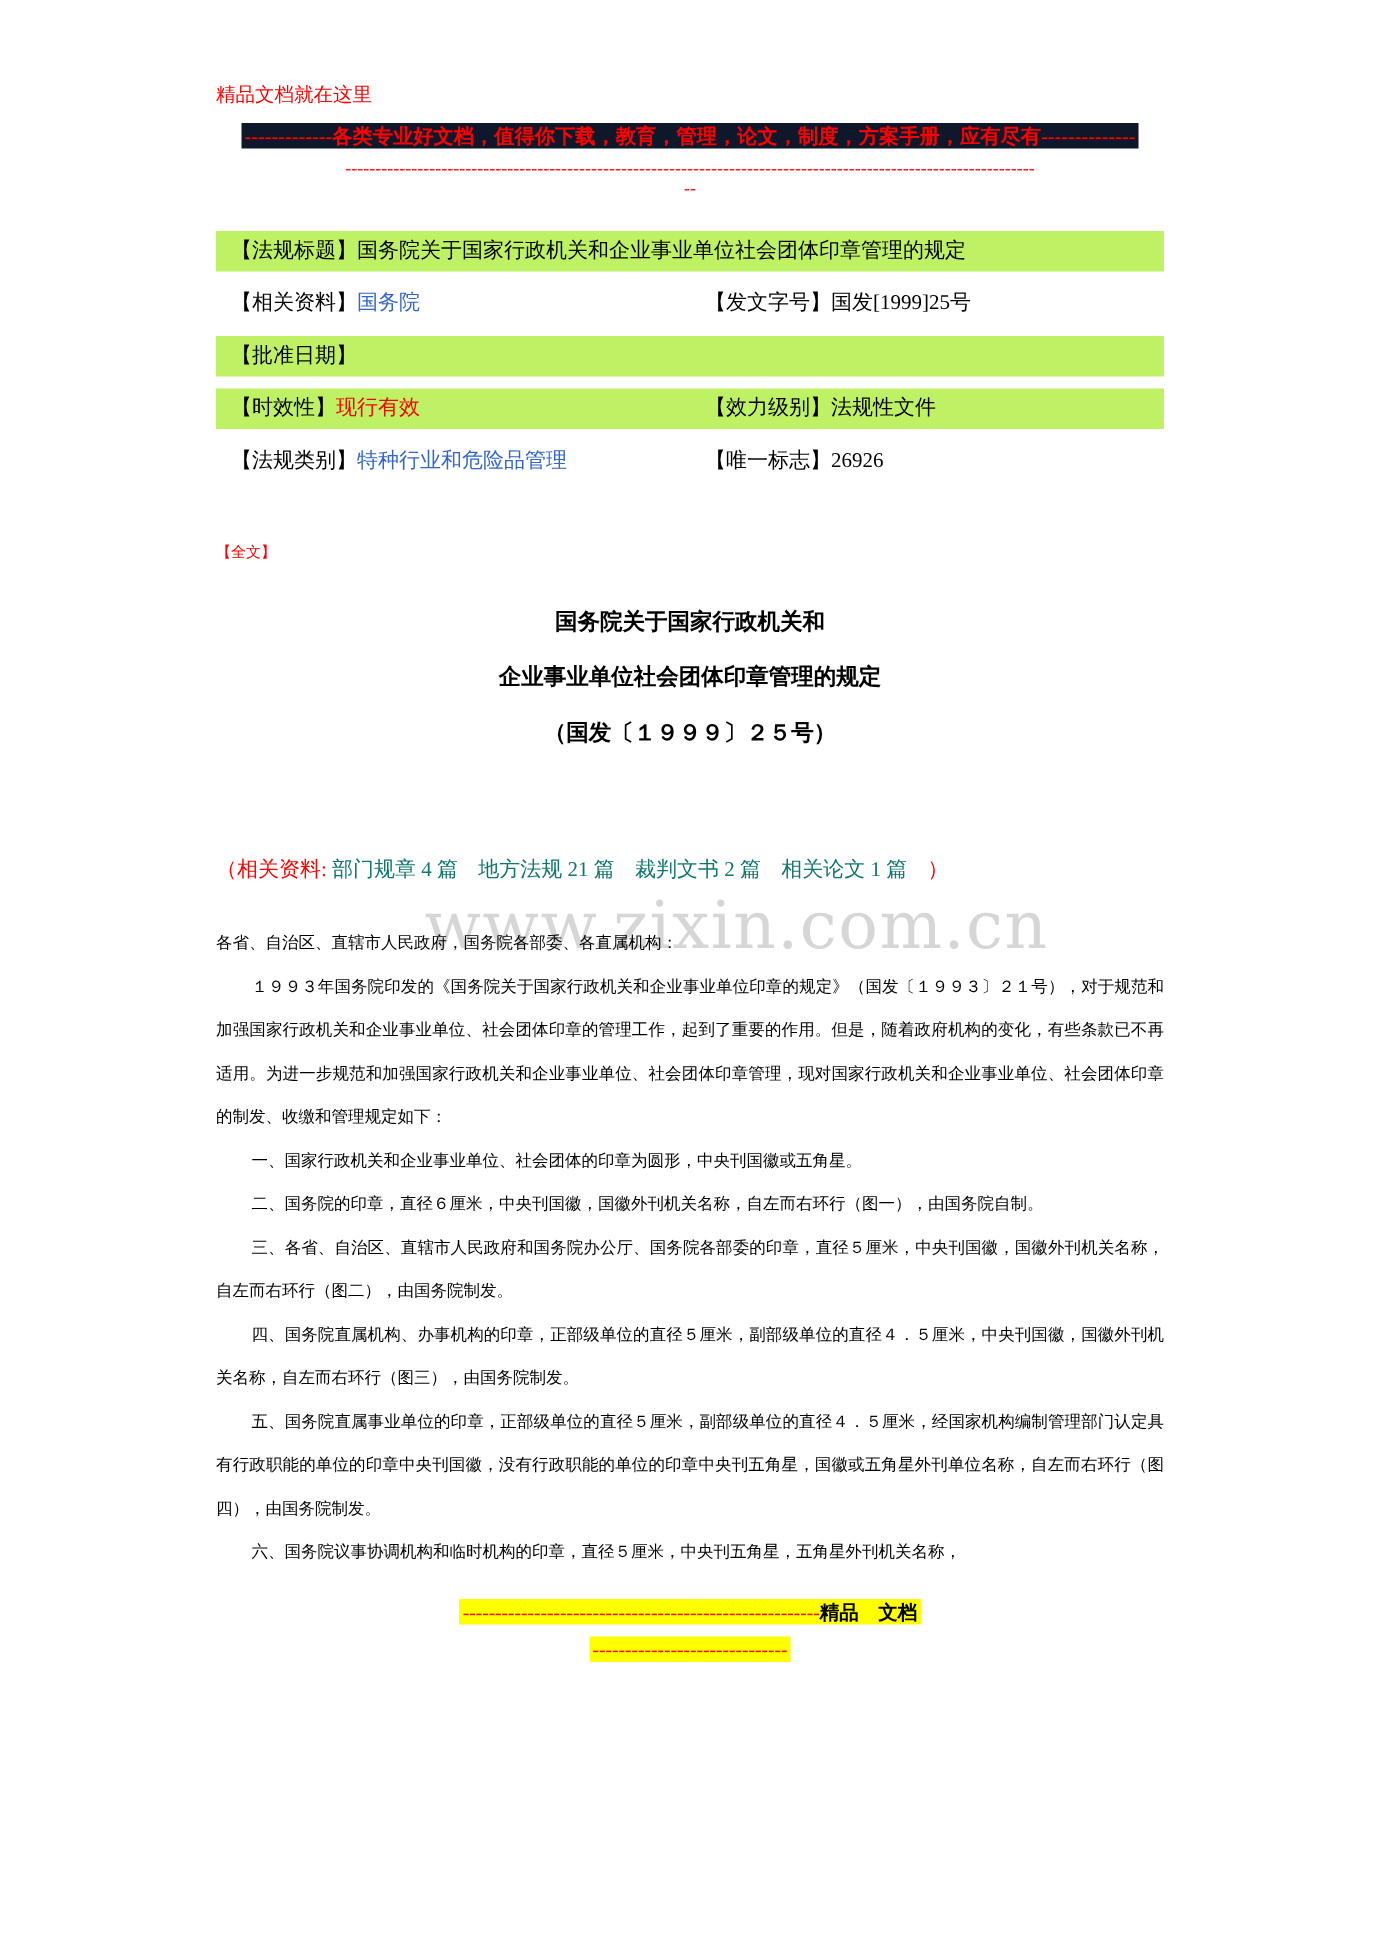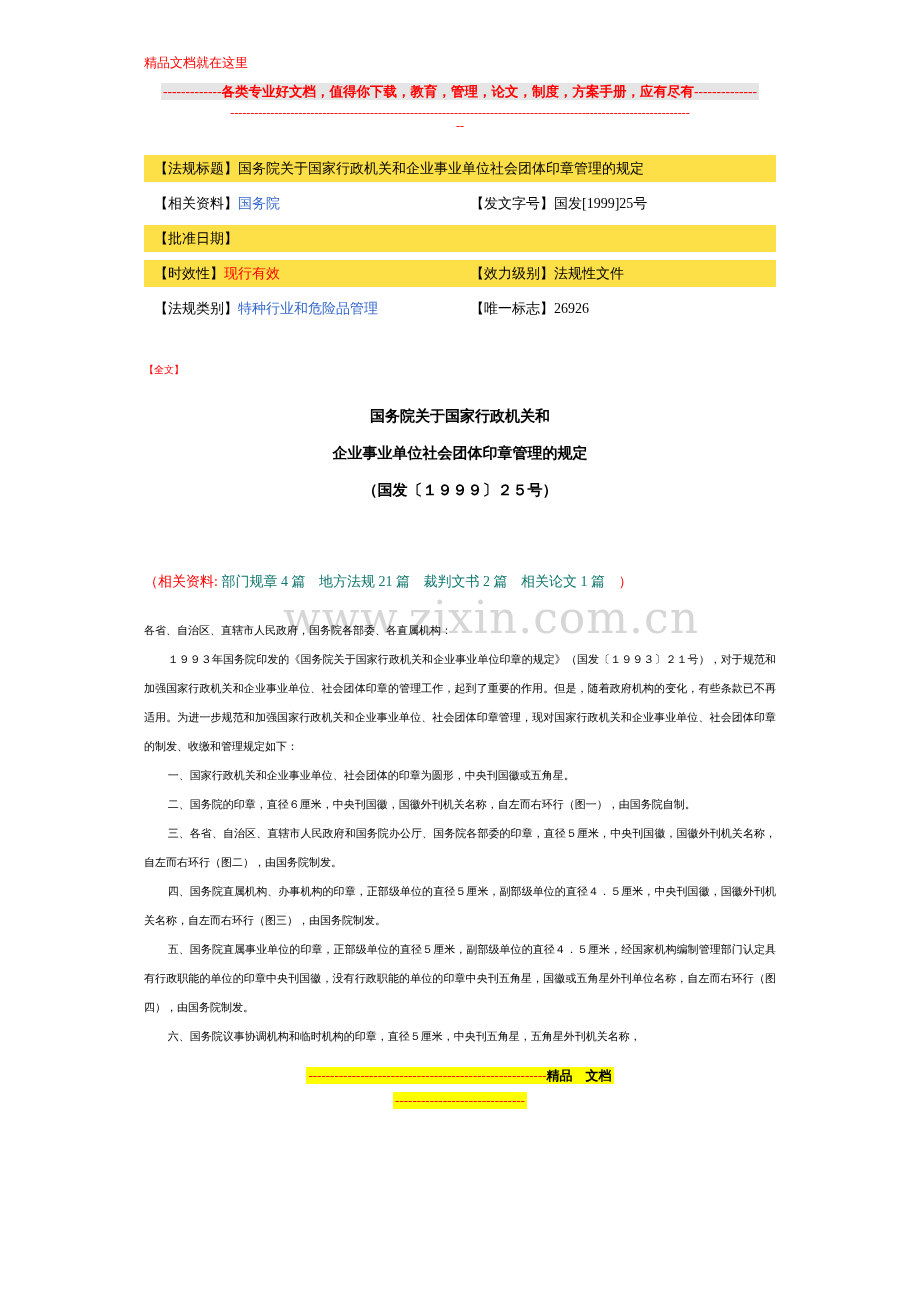--- a/index.html
+++ b/index.html
@@ -1,25 +1,25 @@
 <!DOCTYPE html>
 <html><head>
 <meta charset="utf-8">
 <style>
   html,body{margin:0;padding:0;}
   body{width:920px;background:#ffffff;font-family:"Liberation Serif","DejaVu Serif",serif;color:#000;}
   .page{position:relative;width:920px;height:1302px;overflow:hidden;background:#fff;}
   .content{position:relative;width:632px;margin:0 auto;}
   .tagline{padding-top:55px;color:#ff0000;font-size:13px;line-height:16px;}
   .banner-line{margin-top:11px;text-align:center;white-space:nowrap;}
-  .banner-line .hl{background:#e5e5e5;color:#ff0000;font-size:13.5px;padding:1px 2px;font-weight:bold;}
+  .banner-line .hl{background:#0f172a;color:#ff0000;font-size:13.5px;padding:1px 2px;font-weight:bold;}
   .divider{margin-top:6px;text-align:center;color:#ff0000;font-size:12px;line-height:13px;word-break:break-all;}
   .meta{margin-top:22px;font-size:14px;}
   .mrow{min-height:27px;line-height:27px;margin-bottom:8px;padding-left:10px;}
-  .mrow.shaded{background:#fde047;}
+  .mrow.shaded{background:#bef264;}
   .mrow.split{display:flex;padding-left:0;}
   .mrow.split .mcell{width:50%;padding-left:10px;}
   .link{color:#3366cc;text-decoration:none;cursor:pointer;}
   .red{color:#ff0000;}
   .fulltext{margin-top:40px;color:#ff0000;font-size:10px;line-height:16px;}
   .headings{margin-top:30px;text-align:center;font-weight:bold;font-size:15px;}
   .headings div{line-height:16px;margin-bottom:21px;}
   .related{margin-top:74px;font-size:14px;position:relative;z-index:2;line-height:20px;}
   .related .pfx{color:#ff0000;}
   .related .sfx{color:#ff0000;}

